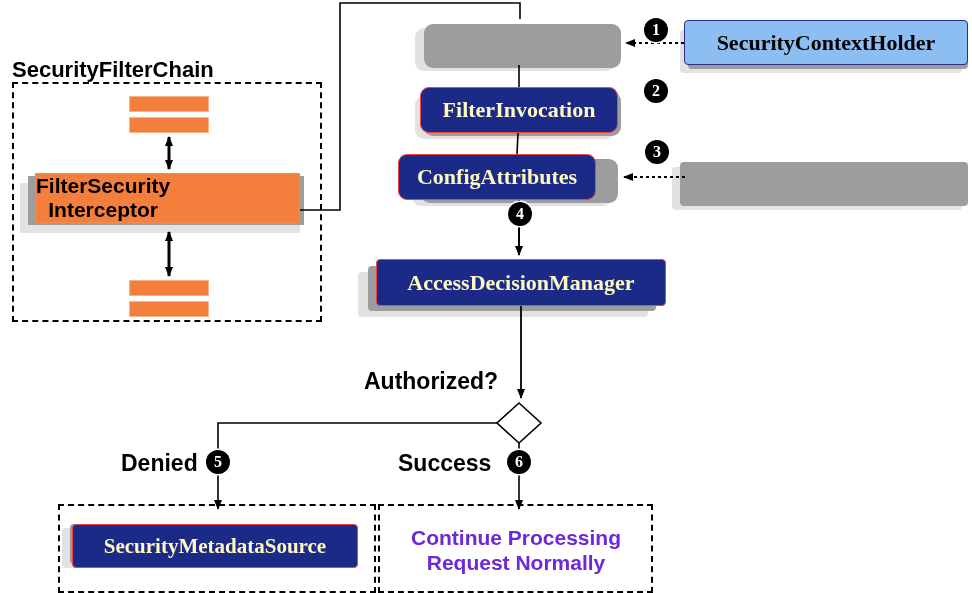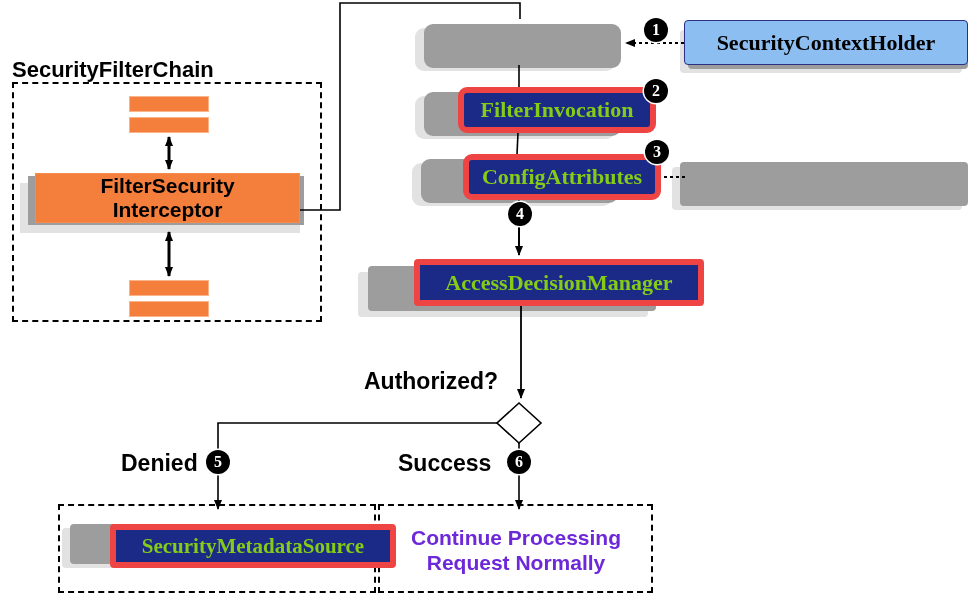--- a/index.html
+++ b/index.html
@@ -13,30 +13,30 @@
         font-family:"Liberation Serif", serif;font-weight:bold;
         line-height:1.05;z-index:5;}
 
   
   .shadow1{position:absolute;background:#9d9d9d;z-index:3;}
   .shadow2{position:absolute;background:#e2e2e2;z-index:2;}
 
   
   .blue-light{background:#8cbef2;color:#000000;border:1px solid #2b2f86;}
   
-  .blue-dark{background:#1b2a87;color:#84cc16;border:6px solid #ef4444;margin-left:38px;}
+  .blue-dark{background:#1b2a87;color:#fef9c3;border:1px solid #ef4444;}
   .rounded{border-radius:9px;}
   .sq{border-radius:4px;}
 
   
   .orange{position:absolute;background:#f47f3c;border:1px solid #f9b48a;
           box-sizing:border-box;z-index:5;}
   .orange-main{position:absolute;background:#f47f3c;border:1px solid #f58c4c;
           box-sizing:border-box;z-index:5;display:flex;align-items:center;
-          justify-content:center;text-align:center;color:#000;
+          justify-content:flex-start;text-align:center;color:#000;
           font-family:"Liberation Sans", sans-serif;font-weight:bold;
           font-size:21px;line-height:1.12;}
 
   
   .dashed{position:absolute;border:2px dashed #000000;box-sizing:border-box;
           background:transparent;z-index:1;}
   .dashed-thin{position:absolute;border:2px dashed #000000;box-sizing:border-box;
           background:transparent;z-index:1;}
 
   
@@ -91,21 +91,21 @@
   </div>
 
   <div class="shadow2 rounded" style="left:415px;top:96px;width:200px;height:43px;border-radius:9px;"></div>
   <div class="shadow1 rounded" style="left:424px;top:92px;width:197px;height:44px;border-radius:9px;"></div>
   <div class="node blue-dark rounded" style="left:420px;top:87px;width:198px;height:46px;font-size:22px;">
     <span>FilterInvocation</span>
   </div>
 
   <div class="shadow2 rounded" style="left:412px;top:163px;width:200px;height:43px;border-radius:9px;"></div>
   <div class="shadow1 rounded" style="left:421px;top:159px;width:197px;height:44px;border-radius:9px;"></div>
-  <div class="node blue-dark rounded" style="left:425px;top:154px;width:198px;height:46px;font-size:22px;">
+  <div class="node blue-dark rounded" style="left:398px;top:154px;width:198px;height:46px;font-size:22px;">
     <span>ConfigAttributes</span>
   </div>
 
   <div class="shadow2 sq" style="left:672px;top:167px;width:290px;height:43px;"></div>
   <div class="shadow1 sq" style="left:680px;top:162px;width:288px;height:44px;"></div>
 
   <div class="shadow2 sq" style="left:358px;top:272px;width:290px;height:45px;"></div>
   <div class="shadow1 sq" style="left:368px;top:266px;width:288px;height:45px;"></div>
   <div class="node blue-dark sq" style="left:376px;top:259px;width:290px;height:47px;font-size:22px;">
     <span>AccessDecisionManager</span>

